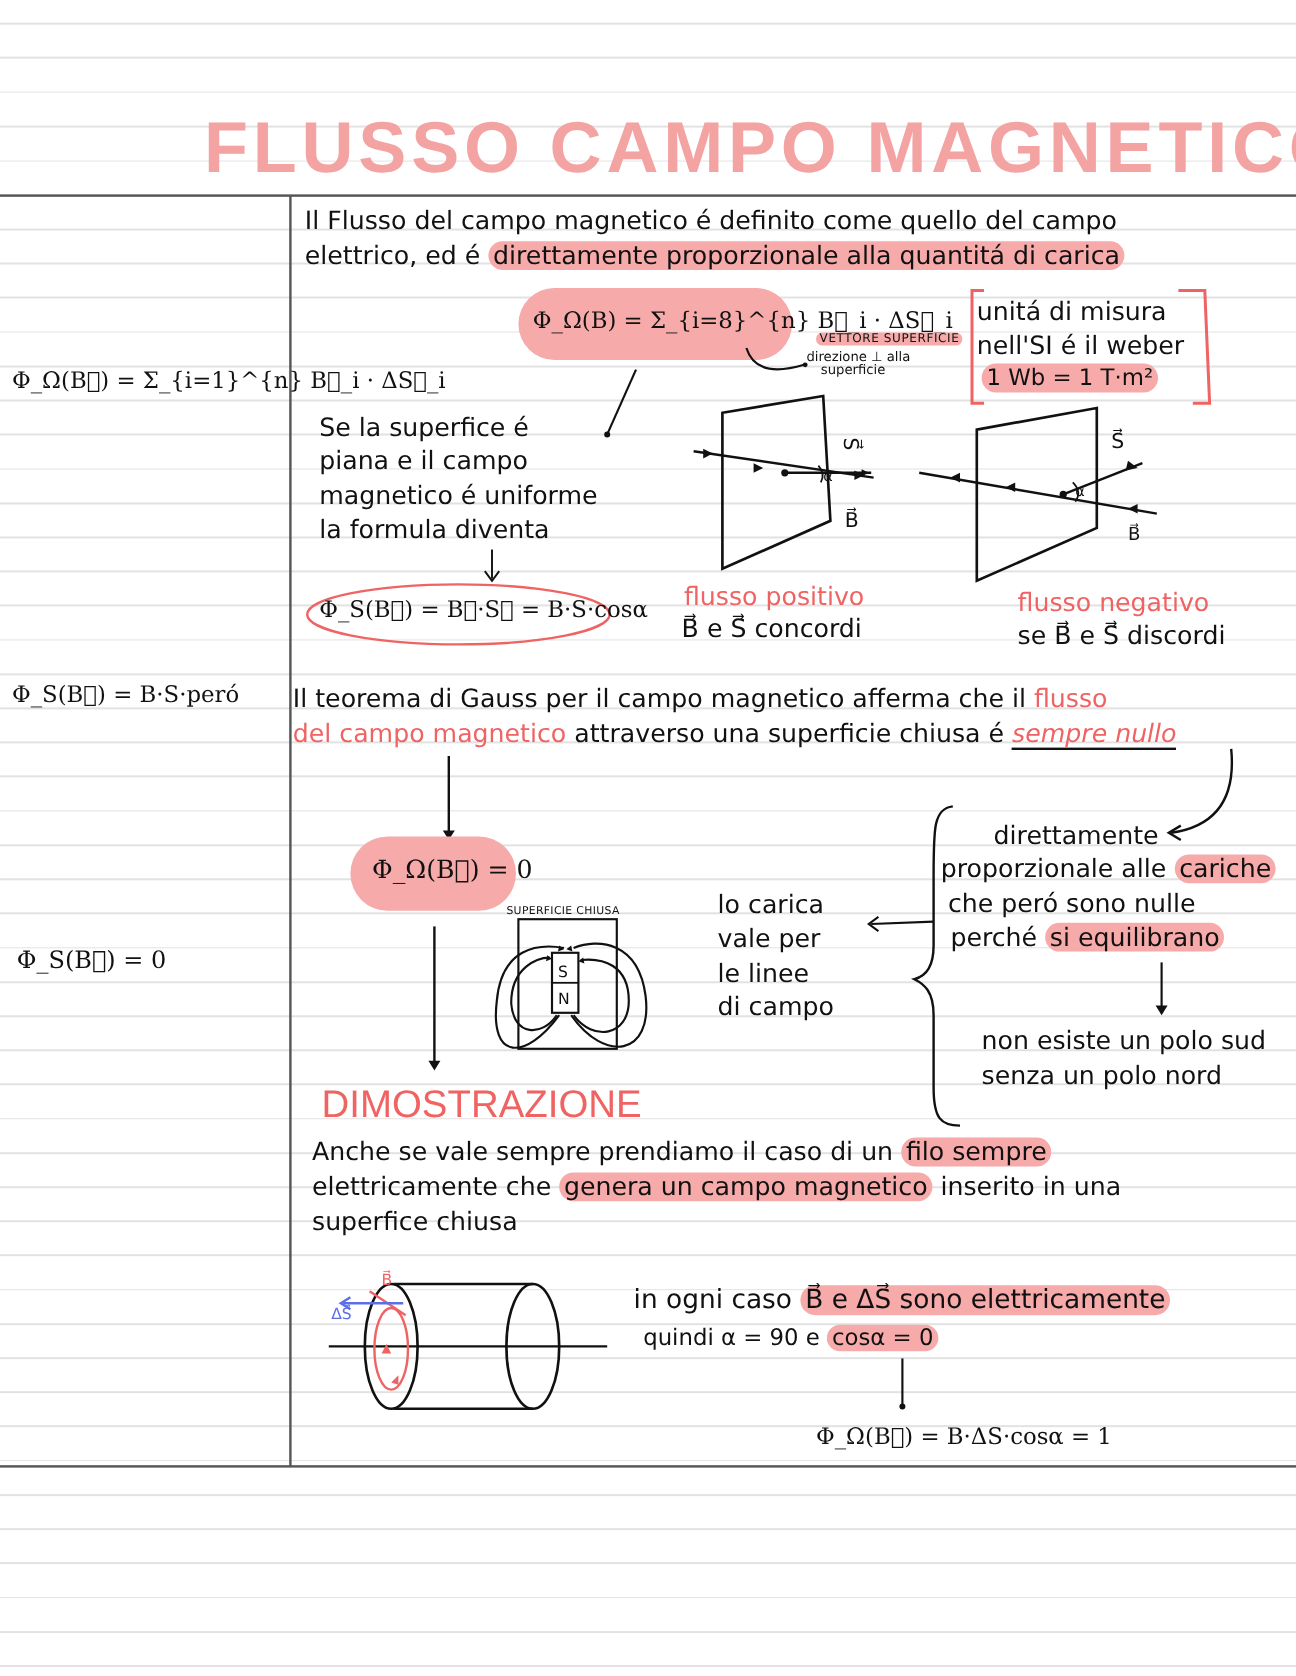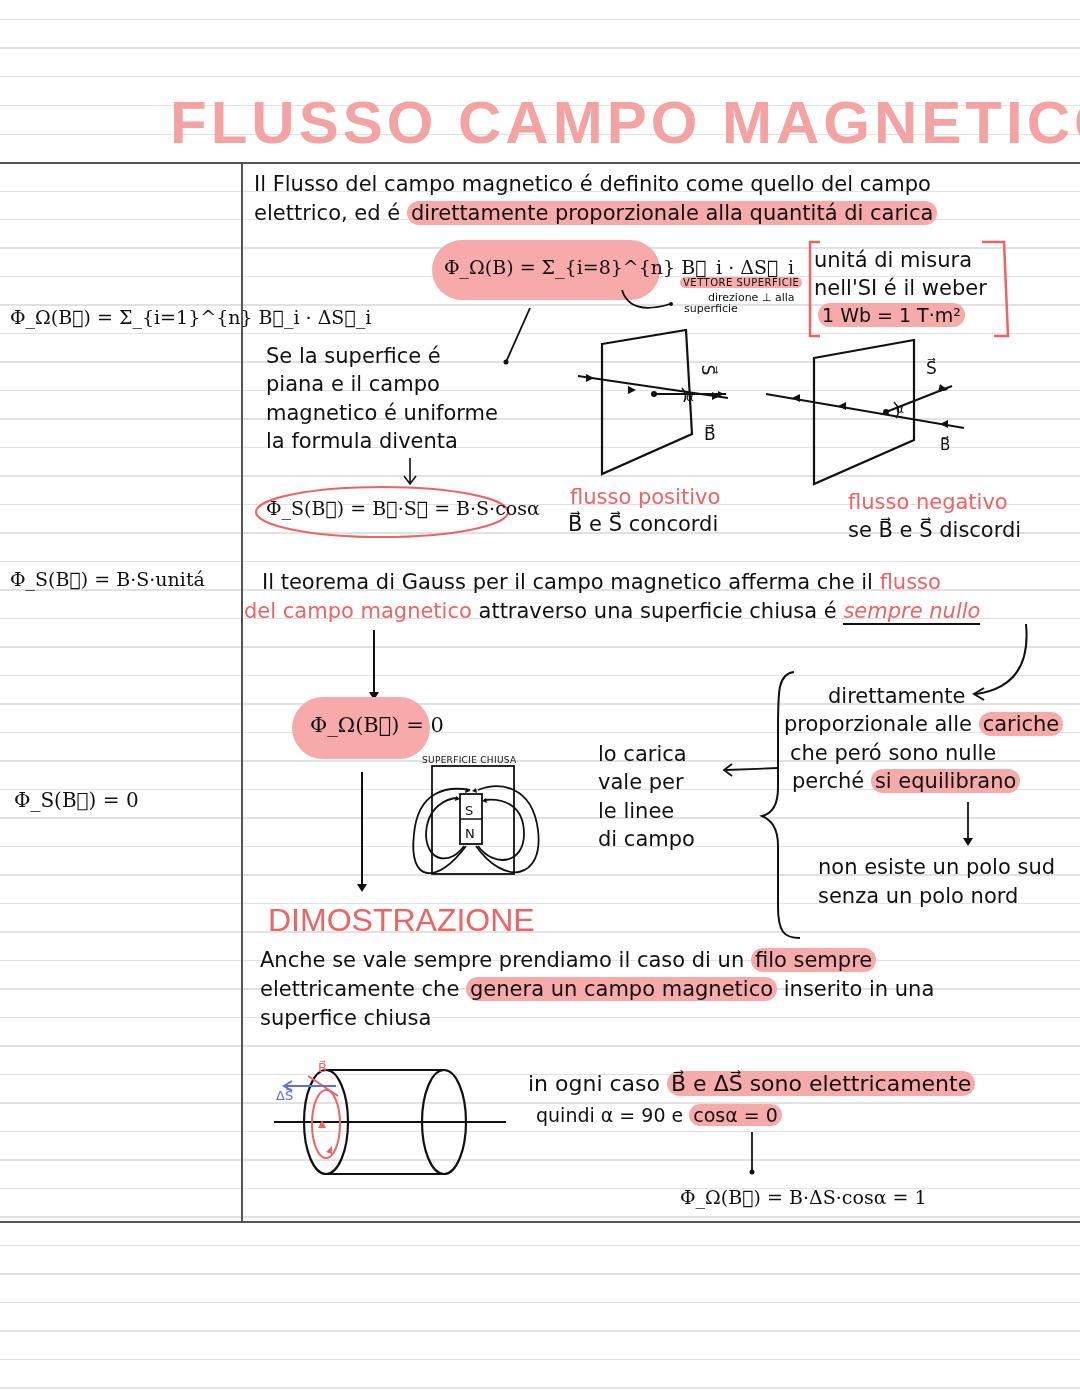--- a/index.html
+++ b/index.html
@@ -39,34 +39,34 @@
 
 <div class="page"></div>
 
 <div class="abs title">FLUSSO CAMPO MAGNETICO</div>
 
 <div class="abs frame-top"></div>
 <div class="abs frame-divider"></div>
 <div class="abs frame-bottom"></div>
 
 <div class="abs formula" style="left:10px; top:306px; font-size:19px;">Φ_Ω(B⃗) = Σ_{i=1}^{n} B⃗_i · ΔS⃗_i</div>
-<div class="abs formula" style="left:10px; top:568px; font-size:19px;">Φ_S(B⃗) = B·S·unitá</div>
+<div class="abs formula" style="left:10px; top:568px; font-size:19px;">Φ_S(B⃗) = B·S·peró</div>
 <div class="abs formula" style="left:14px; top:788px; font-size:20px;">Φ_S(B⃗) = 0</div>
 
 <div class="abs hand" style="left:254px; top:170px;">Il Flusso del campo magnetico é definito come quello del campo</div>
 <div class="abs hand" style="left:254px; top:199px;">
   <span>elettrico, ed é</span>
   <span class="hl">direttamente proporzionale alla quantitá di carica</span>
 </div>
 
 <div class="abs blob" style="left:432px; top:240px; width:228px; height:60px;"></div>
 <div class="abs formula" style="left:444px; top:256px; font-size:19px;">Φ_Ω(B) = Σ_{i=8}^{n} B⃗_i · ΔS⃗_i</div>
 
 <div class="abs hl small-caps" style="left:680px; top:277px; padding:0 3px; border-radius:6px;">VETTORE SUPERFICIE</div>
-<div class="abs tiny" style="left:708px; top:292px;">direzione ⊥ alla</div>
+<div class="abs tiny" style="left:672px; top:292px;">direzione ⊥ alla</div>
 <div class="abs tiny" style="left:684px; top:303px;">superficie</div>
 <svg style="left:620px; top:290px;" width="60" height="30">
   <path d="M2 0 Q 10 26 50 14" stroke="#111" stroke-width="1.8" fill="none"></path>
   <circle cx="51" cy="14" r="2" fill="#111"></circle>
 </svg>
 
 <svg style="left:806px; top:238px;" width="206" height="102">
   <path d="M14 4 L4 4 L4 98 L14 98" stroke="#ef6363" stroke-width="2.5" fill="none"></path>
   <path d="M176 4 L198 4 L202 98 L188 98" stroke="#ef6363" stroke-width="2.5" fill="none"></path>
 </svg>
@@ -112,21 +112,21 @@
   <circle cx="122" cy="72" r="3" fill="#111"></circle>
   <path d="M36 54 l-8 4 l8 4 z M82 62 l-8 4 l8 4 z M176 44 l8 6 l-10 2 z M184 80 l-8 4 l8 4 z" fill="#111"></path>
   <path d="M130 62 Q 138 70 132 78" stroke="#111" stroke-width="1.5" fill="none"></path>
 </svg>
 <div class="abs" style="left:926px; top:358px; font-size:17px;">S⃗</div>
 <div class="abs" style="left:940px; top:436px; font-size:15px;">B⃗</div>
 <div class="abs" style="left:896px; top:402px; font-size:12px;">α</div>
 <div class="abs hand red" style="left:848px; top:488px;">flusso negativo</div>
 <div class="abs hand" style="left:848px; top:516px;">se B⃗ e S⃗ discordi</div>
 
-<div class="abs hand" style="left:244px; top:568px;padding-left:18px;">
+<div class="abs hand" style="left:244px; top:568px;">
   <span>Il teorema di Gauss per il campo magnetico afferma che il</span>
   <span class="red">flusso</span>
 </div>
 <div class="abs hand" style="left:244px; top:597px;">
   <span class="red">del campo magnetico</span>
   <span>attraverso una superficie chiusa é</span>
   <span class="red underline">sempre nullo</span>
 </div>
 
 <svg style="left:366px; top:628px;" width="20" height="72">

